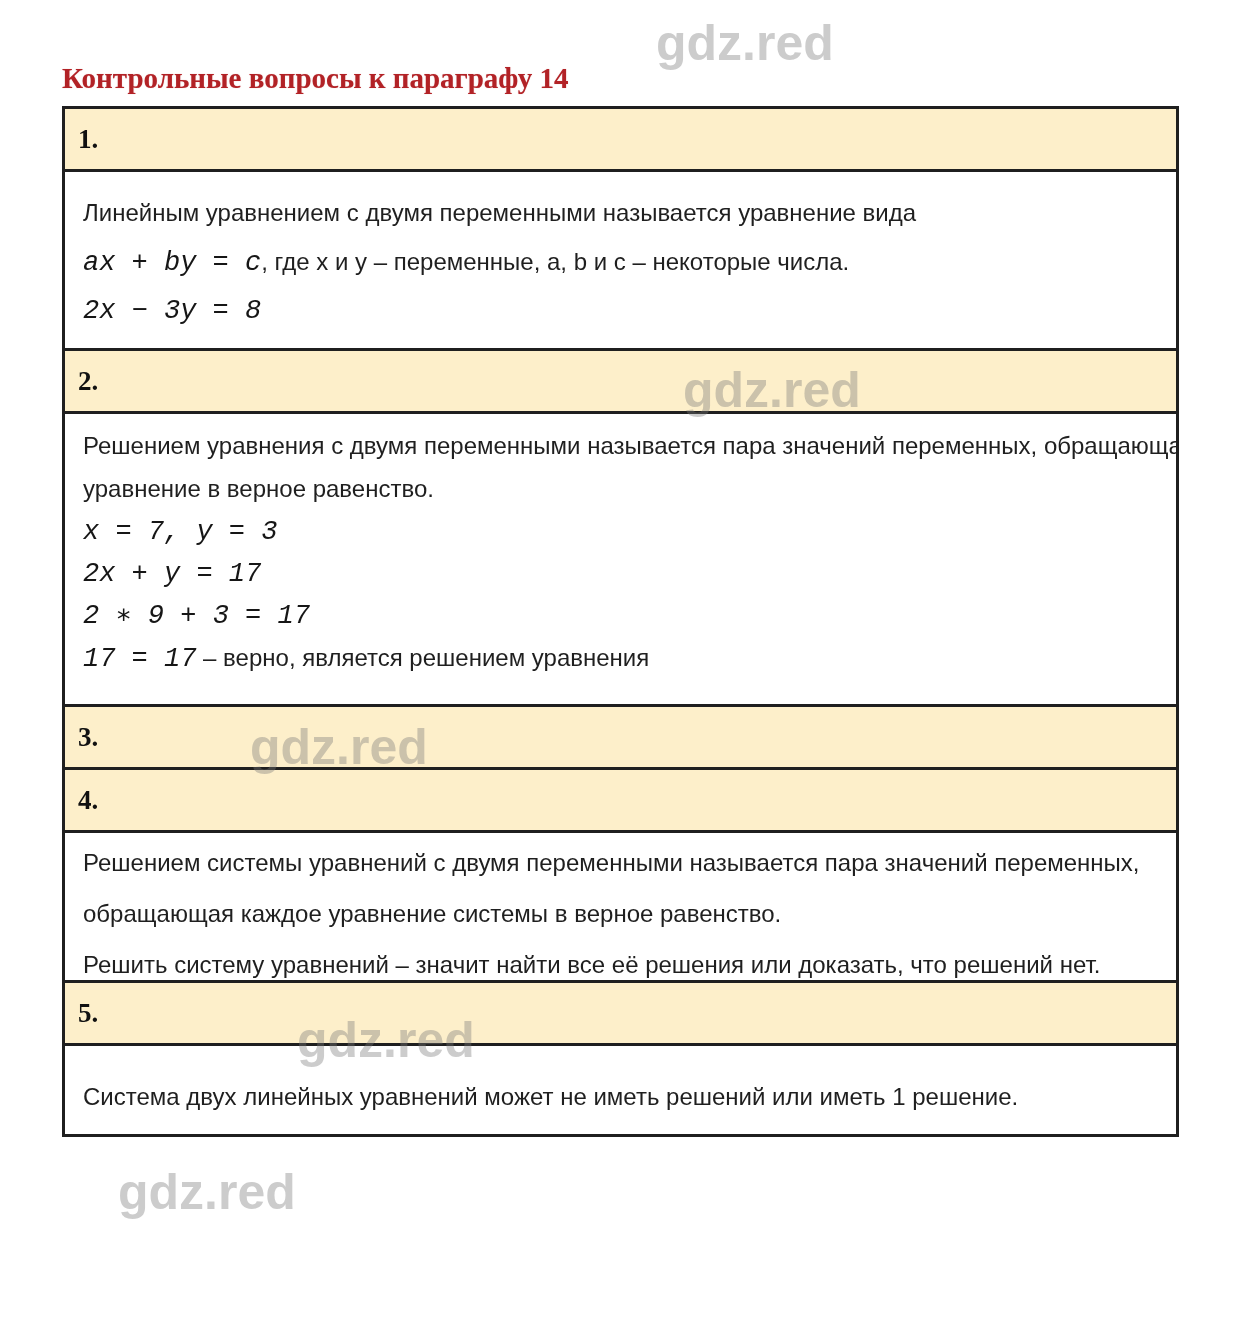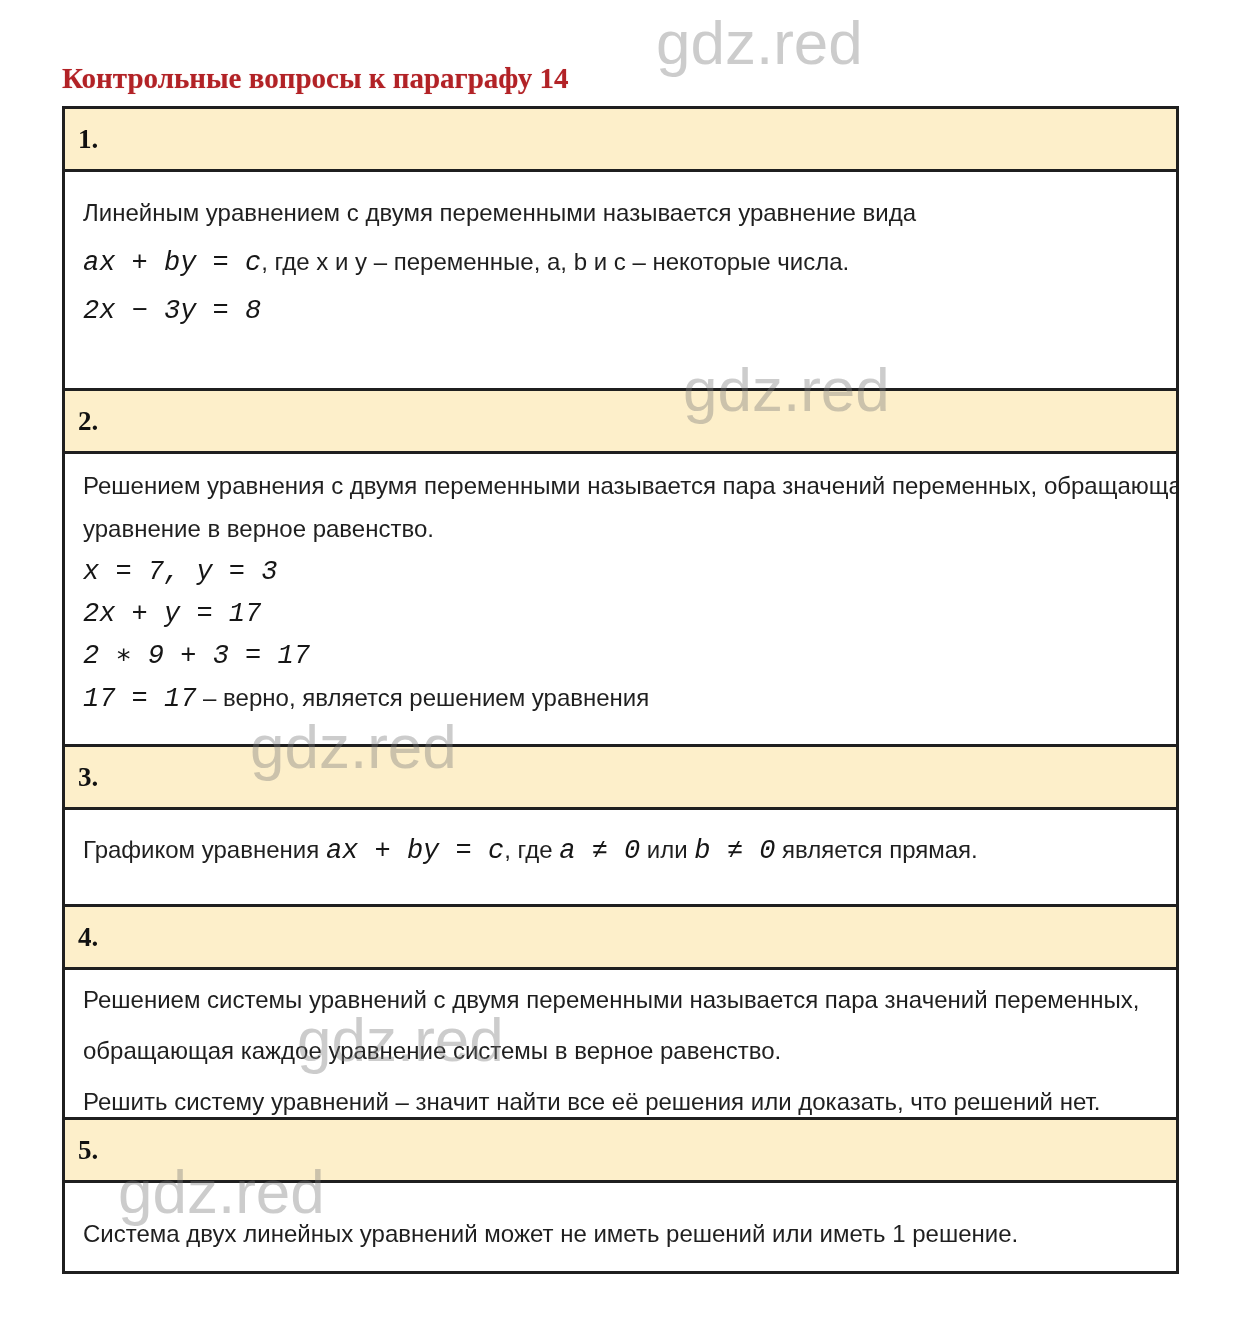--- a/index.html
+++ b/index.html
@@ -29,21 +29,21 @@
   .row:last-child{border-bottom:none;}
   .hrow{
     background:#fdefca;
     height:63px;
     display:flex;align-items:center;
     padding-left:13px;
     font-family:"Liberation Serif",serif;
     font-weight:bold;font-size:27px;color:#111111;
   }
   .crow{background:#ffffff;padding-left:18px;padding-right:14px;overflow:hidden;}
-  .c1{height:219px;padding-top:18px;}
+  .c1{height:179px;padding-top:18px;}
   .c2{height:293px;padding-top:12px;}
   .c3{height:97px;padding-top:18px;}
   .c4{height:150px;padding-top:6px;}
   .c5{height:88px;padding-top:30px;border-radius:13px;}
   .line{white-space:nowrap;}
   .c1 .line{line-height:46px;}
   .c2 .line{line-height:40px;}
   .c3 .line{line-height:44px;}
   .c4 .line{line-height:48px;}
   .c5 .line{line-height:42px;}
@@ -52,21 +52,21 @@
     font-size:24px;color:#1f1f1f;
   }
   .m{
     font-family:Liberation Mono, monospace;
     font-style:italic;
     font-size:27px;color:#161616;
   }
   .watermark{
     position:absolute;
     font-family:"Liberation Sans",sans-serif;
-    font-size:62px;line-height:70px;font-weight:400;
+    font-size:50px;line-height:70px;font-weight:700;
     color:rgba(122,122,122,0.38);
     white-space:nowrap;
     pointer-events:none;
     z-index:5;
   }
   .wm1{left:656px;top:8px;}
   .wm2{left:683px;top:355px;}
   .wm3{left:250px;top:712px;}
   .wm4{left:297px;top:1005px;}
   .wm5{left:118px;top:1157px;}
@@ -119,25 +119,20 @@
       <span class="m">2 ∗ 9 + 3 = 17</span>
     </div>
     <div class="line">
       <span class="m">17 = 17</span><span class="t"> – верно, является решением уравнения</span>
     </div>
   </div>
 
   <div class="row hrow">
     <span>3.</span>
   </div>
-  <div class="row crow c3">
-    <div class="line">
-      <span class="t">Графиком уравнения </span><span class="m">ax + by = c</span><span class="t">, где </span><span class="m">a ≠ 0</span><span class="t"> или </span><span class="m">b ≠ 0</span><span class="t"> является прямая.</span>
-    </div>
-  </div>
 
   <div class="row hrow">
     <span>4.</span>
   </div>
   <div class="row crow c4">
     <div class="line">
       <span class="t">Решением системы уравнений с двумя переменными называется пара значений переменных,</span>
     </div>
     <div class="line">
       <span class="t">обращающая каждое уравнение системы в верное равенство.</span>

